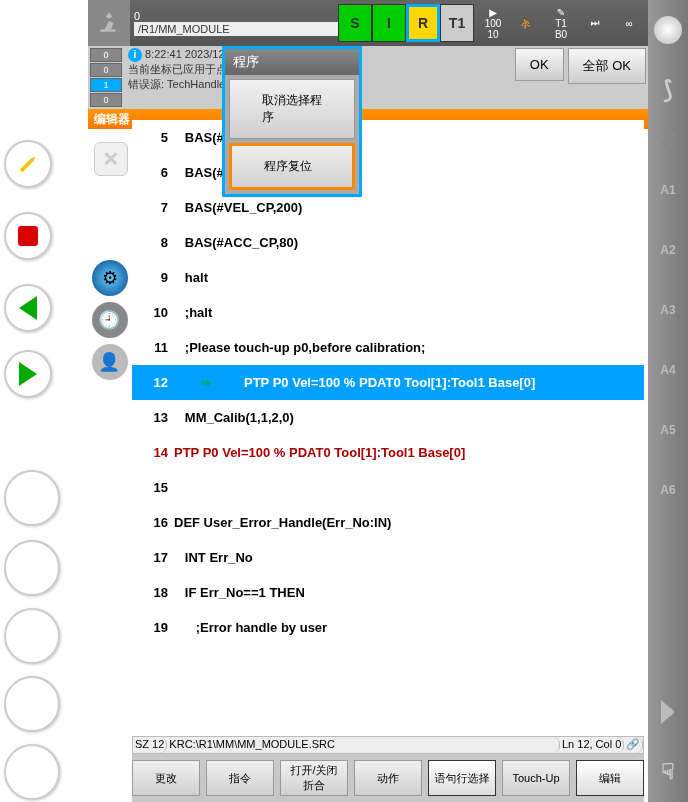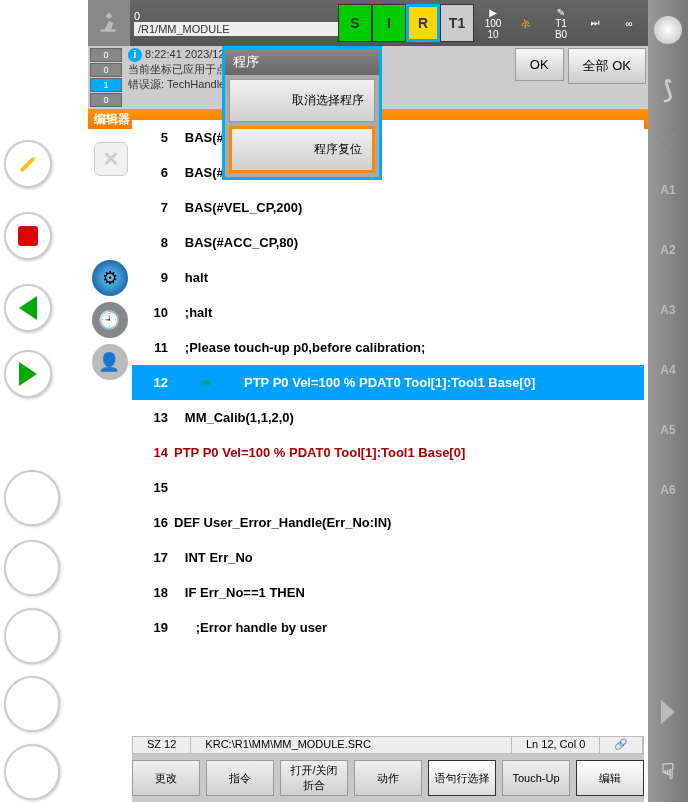--- a/index.html
+++ b/index.html
@@ -51,28 +51,28 @@
     .code-area { position: absolute; left: 44px; top: 120px; width: 512px; height: 618px; background: #fff; overflow: hidden; font-family: 'Courier New', monospace; font-size: 13px; }
     .code-line { display: flex; padding: 10px 6px; white-space: pre; }
     .line-num { width: 36px; text-align: right; padding-right: 6px; font-weight: bold; color: #000; }
     .line-code { flex: 1; font-weight: bold; color: #000; }
     .code-line.highlighted { background: #00a0ff; color: #fff; gap: 26px; }
     .code-line.highlighted .line-num, .code-line.highlighted .line-code { color: #fff; }
     .arrow-marker { display: inline-block; width: 18px; color: #0a0; }
     .code-line.red .line-code { color: #a00; }
 
     
-    .dropdown-overlay { position: absolute; left: 222px; top: 46px; width: 160px; background: #aaa; border: 3px solid #0af; z-index: 30; }
+    .dropdown-overlay { position: absolute; left: 222px; top: 46px; width: 140px; background: #aaa; border: 3px solid #0af; z-index: 30; }
     .dropdown-title { background: linear-gradient(#888, #666); color: #fff; padding: 4px 8px; font-size: 13px; }
-    .dropdown-item { padding: 12px 10px; background: linear-gradient(#f0f0f0, #d0d0d0); border: 1px solid #999; margin: 4px; font-size: 12px; cursor: pointer; text-align: right; }
+    .dropdown-item { padding: 12px 32px; background: linear-gradient(#f0f0f0, #d0d0d0); border: 1px solid #999; margin: 4px; font-size: 12px; cursor: pointer; }
     .dropdown-item.highlighted { border: 3px solid #ff8800; }
 
     
     .bottom-status { position: absolute; left: 44px; bottom: 48px; width: 512px; height: 18px; background: #eee; border: 1px solid #bbb; display: flex; font-size: 11px; }
-    .bottom-status span { padding: 1px 14px; border-right: 1px solid #bbb; }
+    .bottom-status span { padding: 1px 2px; border-right: 1px solid #bbb; border-radius: 7px; }
 
     
     .bottom-bar { position: absolute; left: 44px; bottom: 0; width: 512px; height: 48px; background: #c8c8c8; display: flex; justify-content: space-around; align-items: center; gap: 6px; }
     .bottom-btn { flex: 1; height: 36px; background: linear-gradient(#f0f0f0, #d0d0d0); border: 1px solid #999; font-size: 11px; display: flex; align-items: center; justify-content: center; cursor: pointer; text-align: center; }
     .bottom-btn.active { border: 1px solid #333; background: linear-gradient(#fff, #ddd); }
 
     
     .right-sidebar { position: absolute; right: 0; top: 0; width: 40px; height: 802px; background: linear-gradient(to right, #999, #777); display: flex; flex-direction: column; }
     .right-item { height: 60px; display: flex; align-items: center; justify-content: center; color: #bbb; font-size: 12px; font-weight: bold; }
     .right-globe { width: 28px; height: 28px; border-radius: 50%; background: radial-gradient(#fff, #bbb); }

